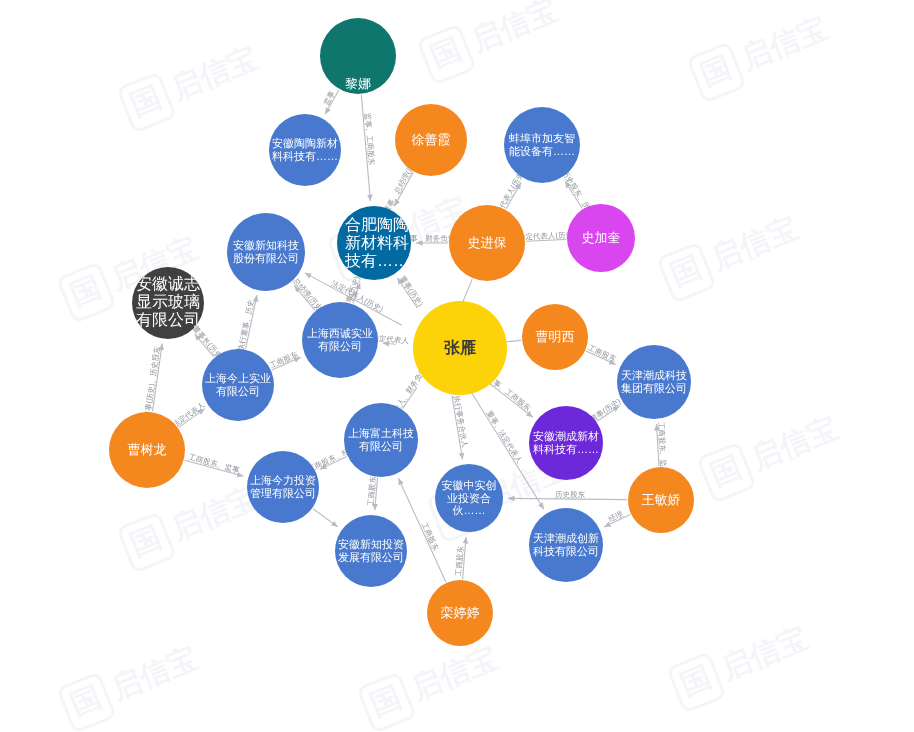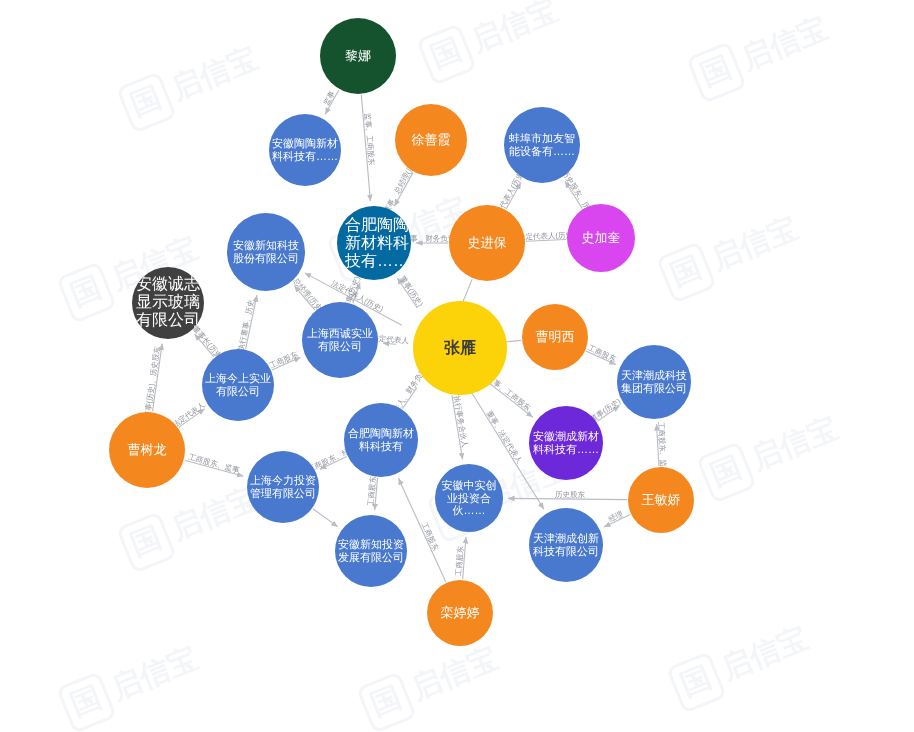--- a/index.html
+++ b/index.html
@@ -169,21 +169,21 @@
         <text class="edge-label" x="607.9112576662133" y="411.94787820864764" text-anchor="middle" transform="rotate(-34.73 607.91 413.95)">董事(历史)</text>
         <text class="edge-label" x="569.8799435809802" y="497.0508327456352" text-anchor="middle" transform="rotate(0.60 569.88 499.05)">历史股东</text>
         <text class="edge-label" x="657.9368267089452" y="446.36365023650376" text-anchor="middle" transform="rotate(86.61 657.94 448.36)">工商股东、监事</text>
         <text class="edge-label" x="617.641269840456" y="518.5383458650472" text-anchor="middle" transform="rotate(-25.35 617.64 520.54)">经理</text>
       </g>
   </svg>
   <div id="node-layer">
       <div class="node center" style="left: 413px; top: 301px; width: 94px; height: 94px; background: rgb(252, 210, 8); font-size: 16px;">
         <span class="node-label">张雁</span>
       </div>
-      <div class="node" style="left: 320px; top: 18px; width: 76px; height: 76px; background: #14532d; font-size: 13px;">
+      <div class="node" style="left: 320px; top: 18px; width: 76px; height: 76px; background: #0f766e; font-size: 13px; align-items: flex-end;">
         <span class="node-label">黎娜</span>
       </div>
       <div class="node" style="left: 395px; top: 104px; width: 72px; height: 72px; background: rgb(245, 135, 31); font-size: 13px;">
         <span class="node-label">徐善霞</span>
       </div>
       <div class="node" style="left: 449px; top: 205px; width: 76px; height: 76px; background: rgb(245, 135, 31); font-size: 13px;">
         <span class="node-label">史进保</span>
       </div>
       <div class="node" style="left: 567px; top: 204px; width: 68px; height: 68px; background: #d946ef; font-size: 13px;">
         <span class="node-label">史加奎</span>
@@ -215,21 +215,21 @@
       <div class="node" style="left: 132px; top: 267px; width: 72px; height: 72px; background: #404040; font-size: 16px; font-family: Liberation Mono, monospace;">
         <span class="node-label">安徽诚志显示玻璃有限公司</span>
       </div>
       <div class="node" style="left: 302px; top: 302px; width: 76px; height: 76px; background: rgb(72, 121, 206); font-size: 11px;">
         <span class="node-label">上海西诚实业有限公司</span>
       </div>
       <div class="node" style="left: 202px; top: 349px; width: 72px; height: 72px; background: rgb(72, 121, 206); font-size: 11px;">
         <span class="node-label">上海今上实业有限公司</span>
       </div>
       <div class="node" style="left: 344px; top: 403px; width: 74px; height: 74px; background: rgb(72, 121, 206); font-size: 11px;">
-        <span class="node-label">合肥陶陶新材料科技有</span>
+        <span class="node-label">上海富土科技有限公司</span>
       </div>
       <div class="node" style="left: 247px; top: 451px; width: 72px; height: 72px; background: rgb(72, 121, 206); font-size: 11px;">
         <span class="node-label">上海今力投资管理有限公司</span>
       </div>
       <div class="node" style="left: 335px; top: 515px; width: 72px; height: 72px; background: rgb(72, 121, 206); font-size: 11px;">
         <span class="node-label">安徽新知投资发展有限公司</span>
       </div>
       <div class="node" style="left: 435px; top: 464px; width: 68px; height: 68px; background: rgb(72, 121, 206); font-size: 11px;">
         <span class="node-label">安徽中实创业投资合伙……</span>
       </div>

